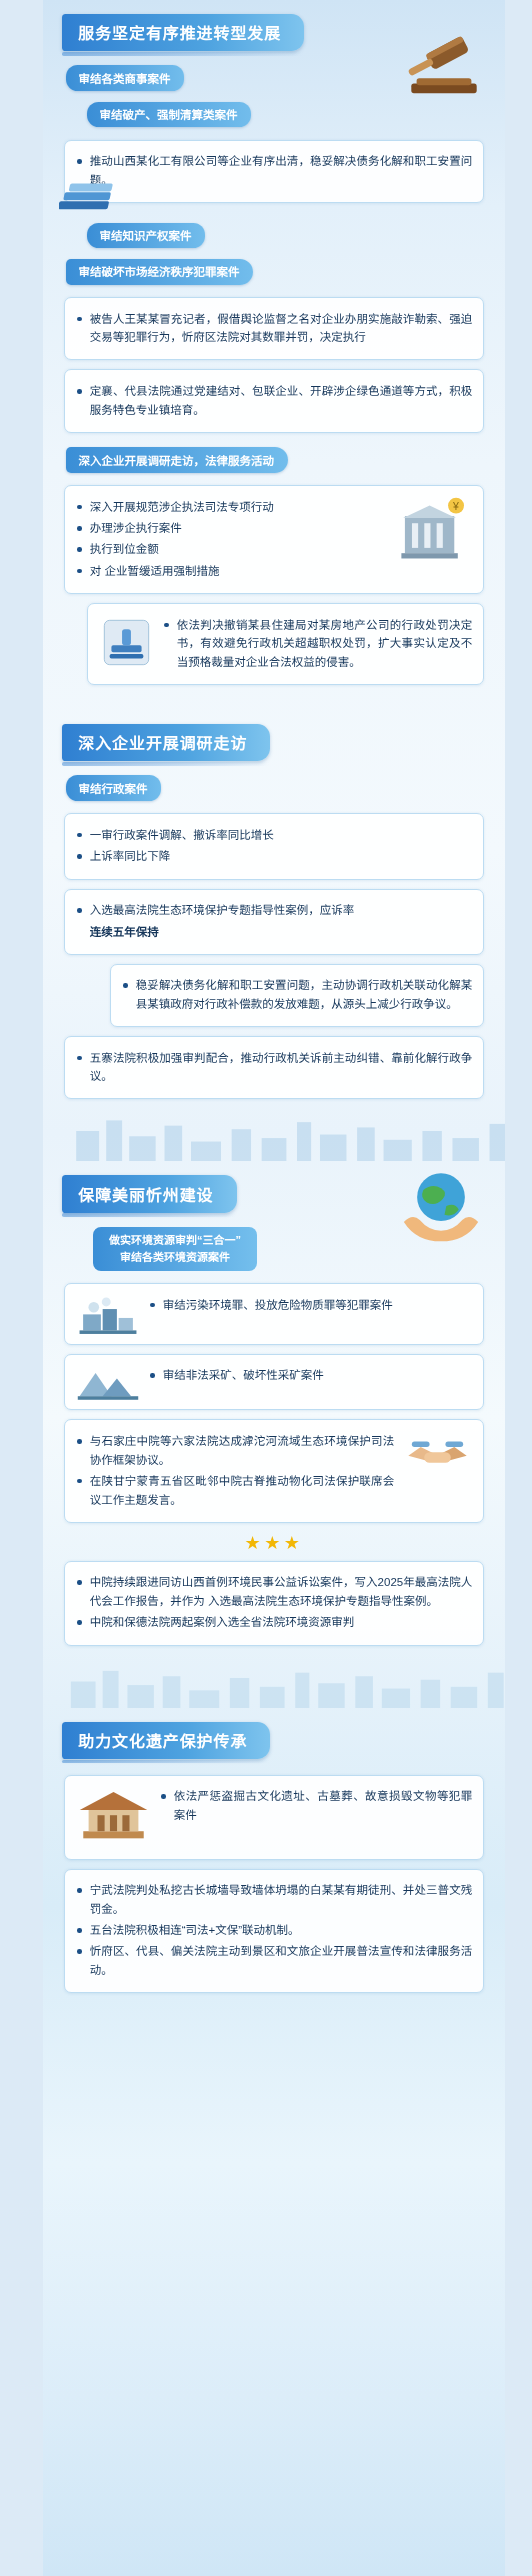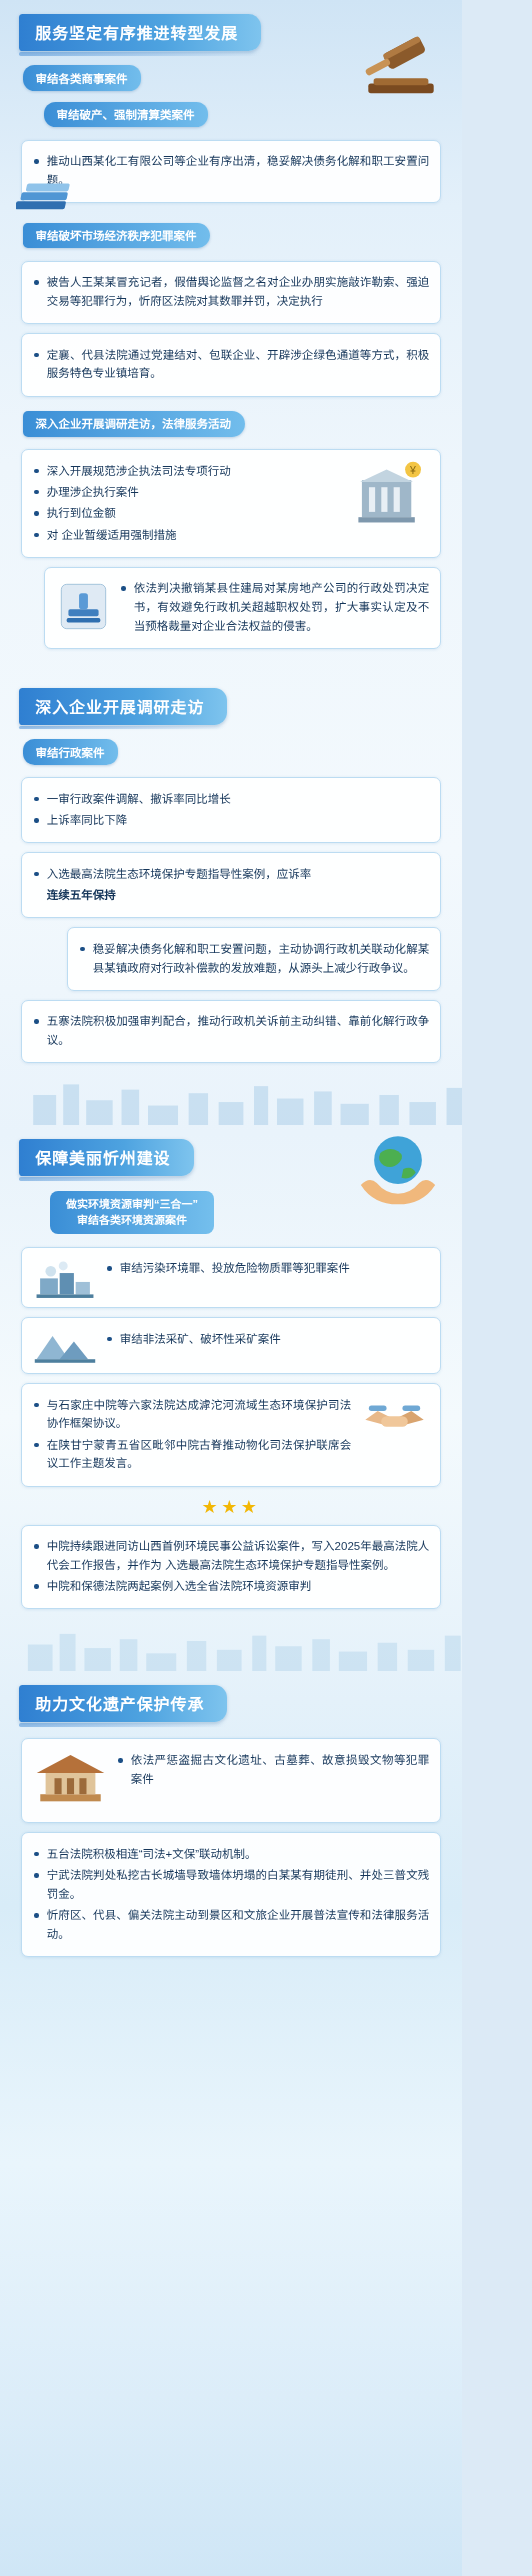--- a/index.html
+++ b/index.html
@@ -11,20 +11,21 @@
   }
   .page {
     width: 462px;
     min-height: 2576px;
     position: relative;
     background:
       linear-gradient(180deg, #cfe4f5 0%, #e3f0fa 8%, #eef6fc 18%, #f3f9fd 33%,
                               #e9f3fb 44%, #f4fafd 55%, #e4f1fa 66%,
                               #d8ecf8 74%, #e9f5fc 84%, #dcedf9 93%, #cfe6f6 100%);
     overflow: hidden;
+    margin-left: 43px;
   }
   .section { position: relative; padding: 0 14px; }
 
   
   .sec-title {
     position: relative;
     display: inline-block;
     margin: 14px 0 9px 5.3px;
     padding: 6.2px 23px 7px 16px;
     font-size: 16px;
@@ -153,20 +154,21 @@
     </div>
 
     
     <svg class="ill-right" style="left:16px; top:178px;" width="64" height="41" viewBox="0 0 72 46">
       <rect x="6" y="26" width="56" height="9" rx="2" fill="#2f6fb0" transform="skewX(-12)"></rect>
       <rect x="10" y="16" width="52" height="9" rx="2" fill="#4f96d4" transform="skewX(-12)"></rect>
       <rect x="14" y="6" width="48" height="9" rx="2" fill="#8fc3ea" transform="skewX(-12)"></rect>
     </svg>
 
     <div style="height:5.3px"></div>
+    <div><span class="pill indent">审结知识产权案件</span></div>
     <div><span class="pill wide">审结破坏市场经济秩序犯罪案件</span></div>
 
     <div class="card">
       <ul class="bullets">
         <li>被告人王某某冒充记者，假借舆论监督之名对企业办朋实施敲诈勒索、强迫交易等犯罪行为，忻府区法院对其数罪并罚，决定执行</li>
       </ul>
     </div>
 
     <div class="card">
       <ul class="bullets">
@@ -389,22 +391,22 @@
         <div class="txt">
           <ul class="bullets">
             <li>依法严惩盗掘古文化遗址、古墓葬、故意损毁文物等犯罪案件</li>
           </ul>
         </div>
       </div>
     </div>
 
     <div class="card">
       <ul class="bullets">
+        <li>宁武法院判处私挖古长城墙导致墙体坍塌的白某某有期徒刑、并处三普文残罚金。</li>
         <li>五台法院积极相连“司法+文保”联动机制。</li>
-        <li>宁武法院判处私挖古长城墙导致墙体坍塌的白某某有期徒刑、并处三普文残罚金。</li>
         <li>忻府区、代县、偏关法院主动到景区和文旅企业开展普法宣传和法律服务活动。</li>
       </ul>
     </div>
 
     <div class="spacer-lg"></div>
   </div>
 
 </div>
 
 

